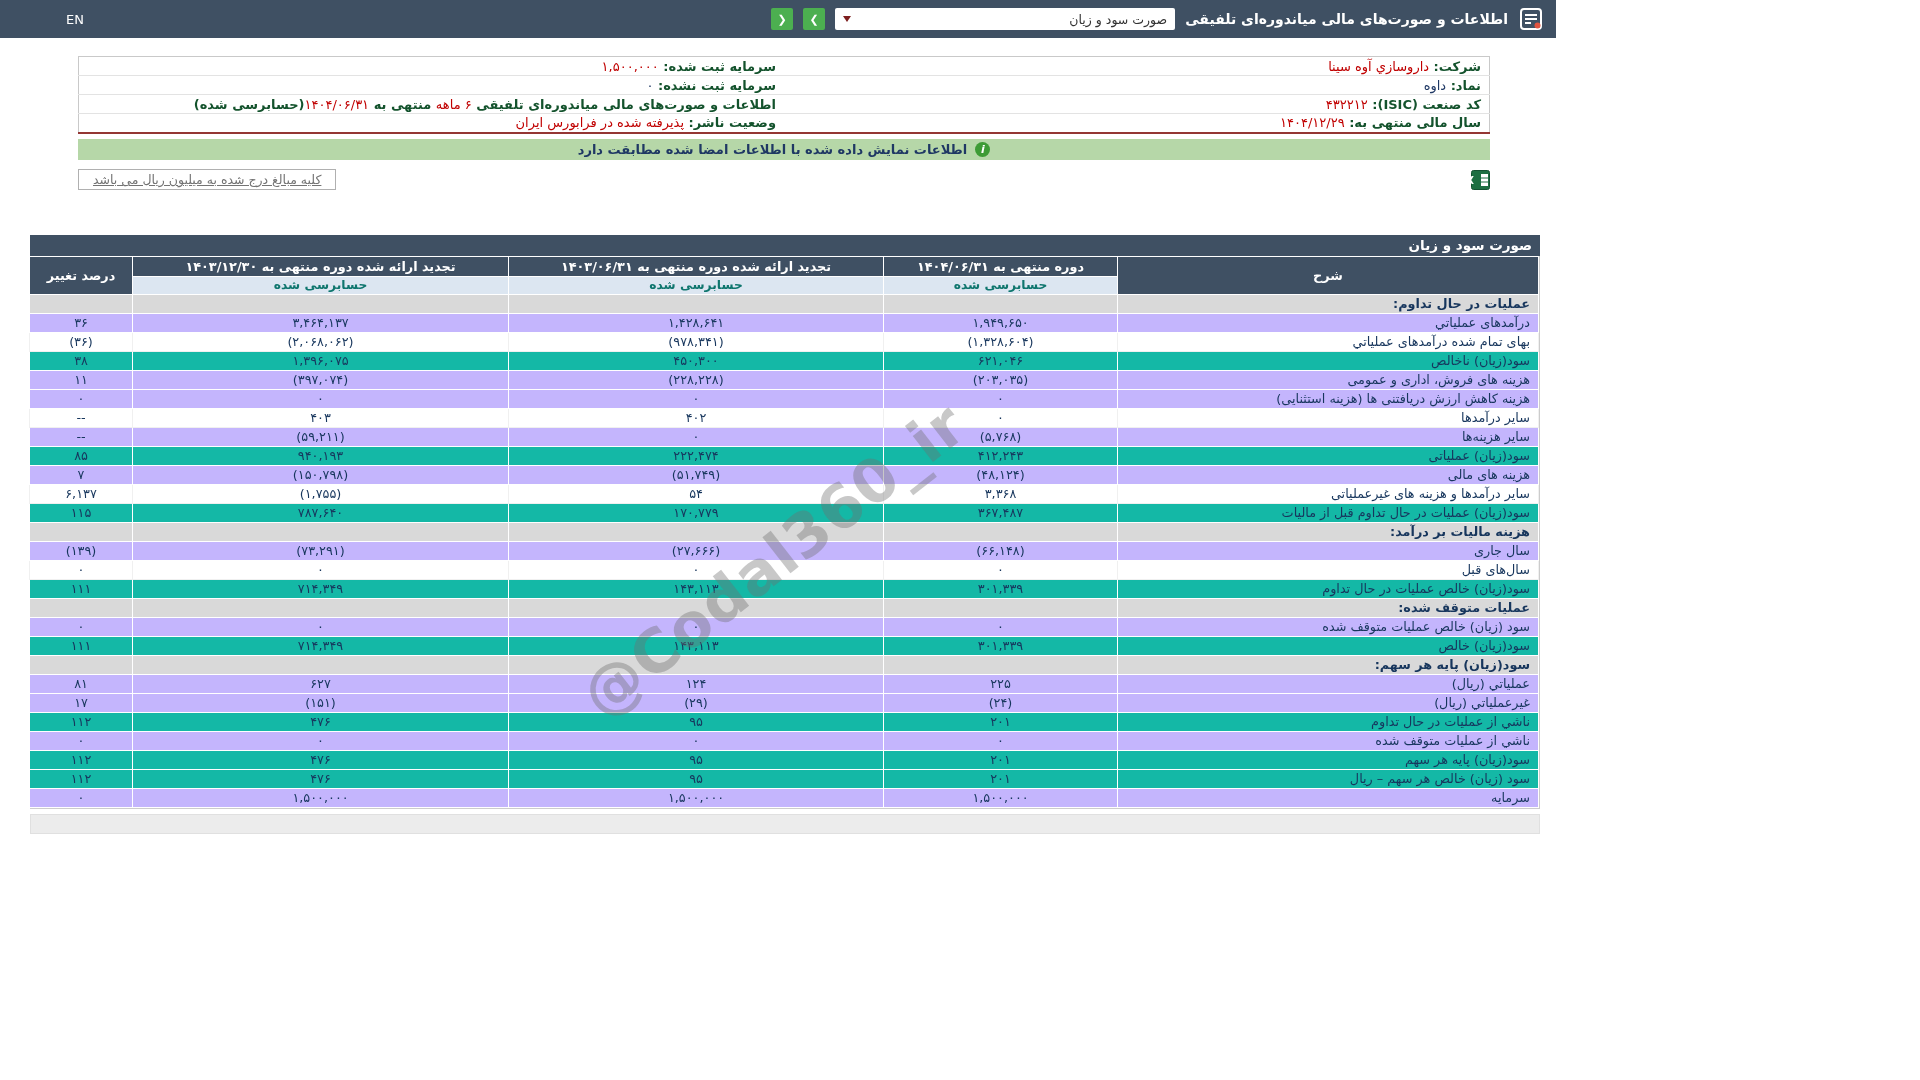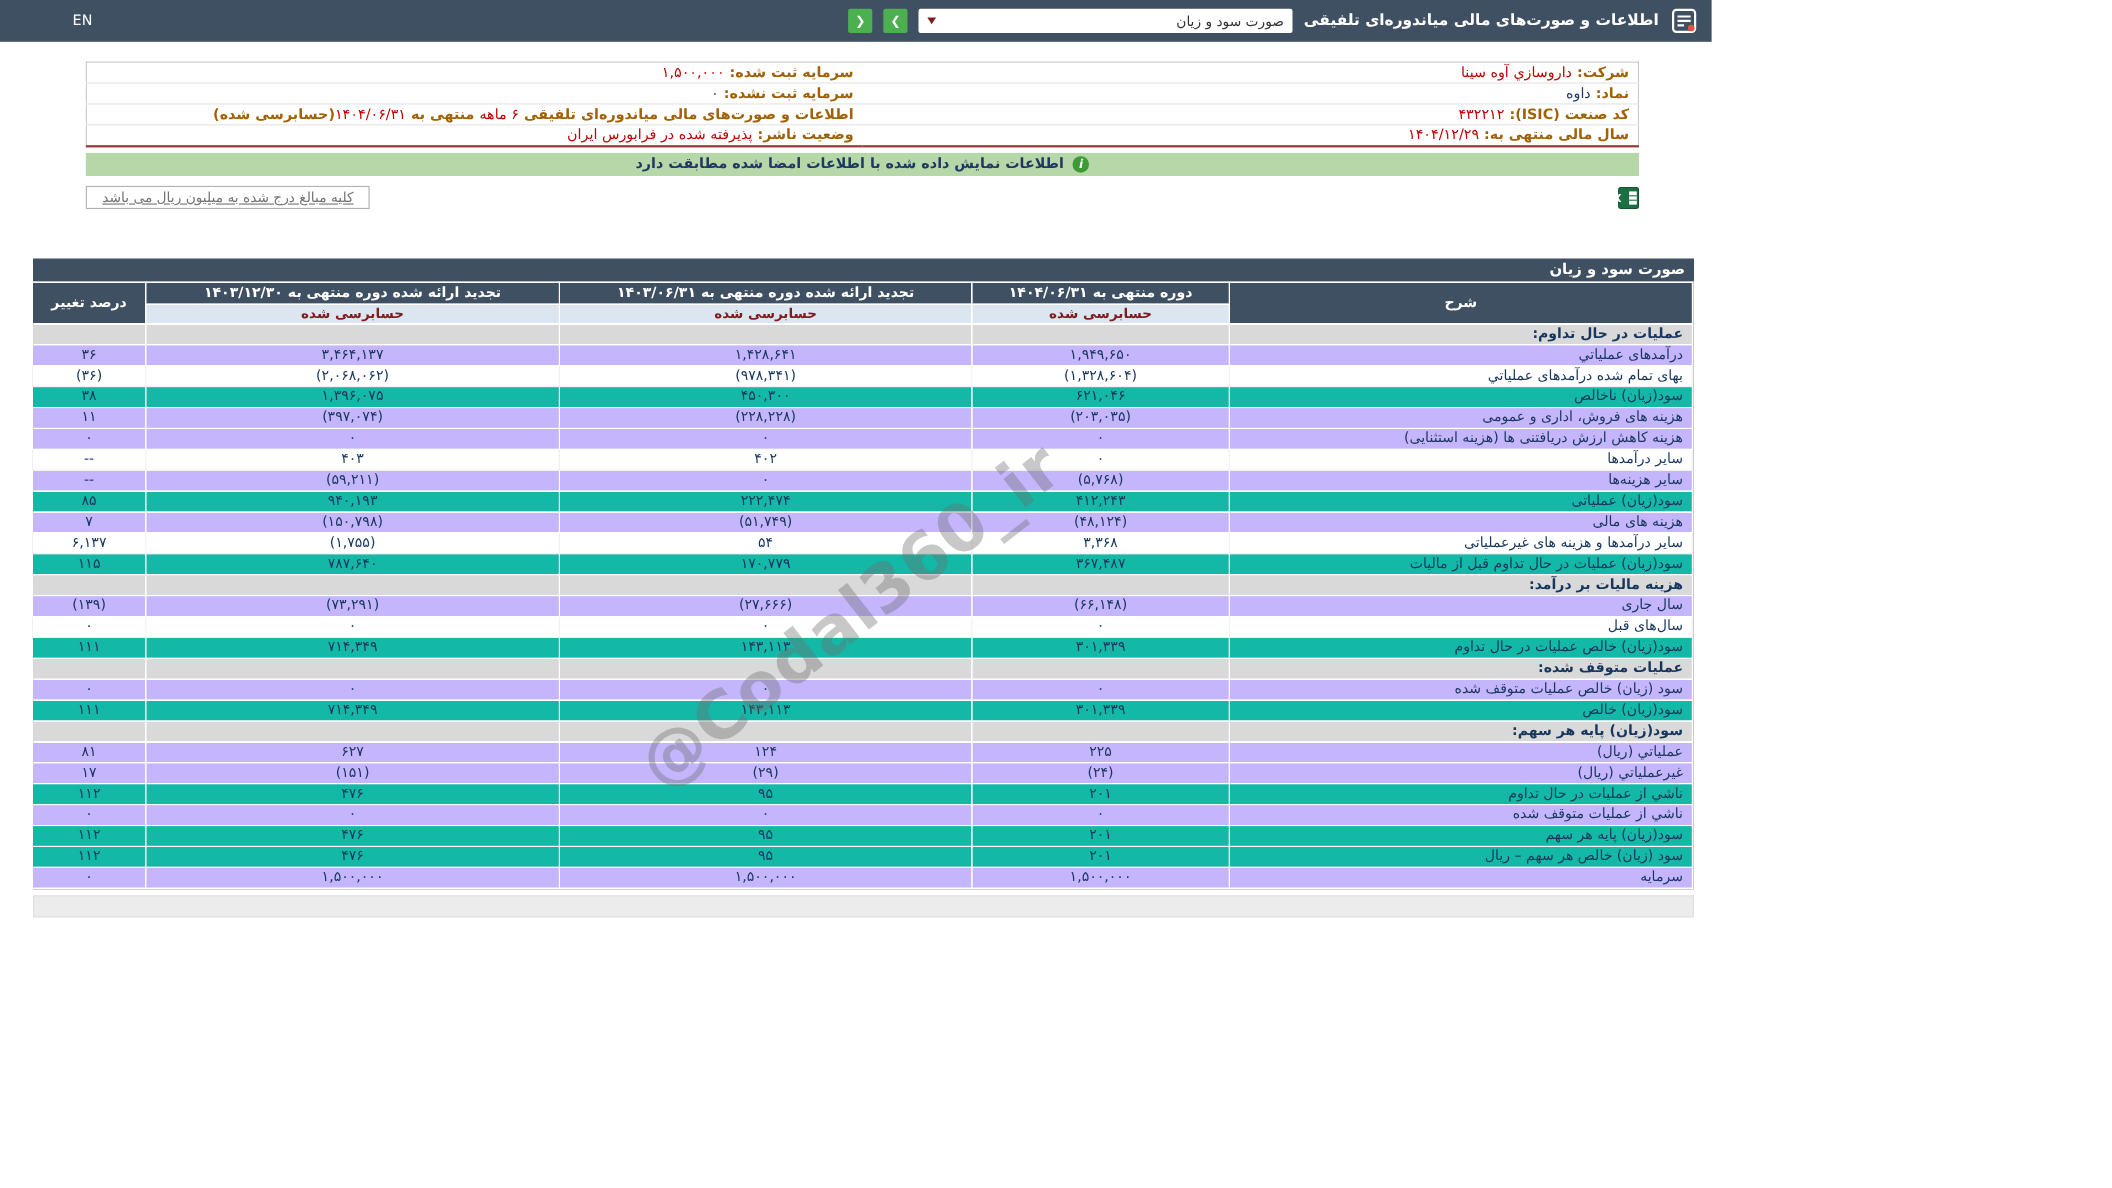--- a/index.html
+++ b/index.html
@@ -32,21 +32,21 @@
   .en-link { position: absolute; left: 26px; top: 50%; transform: translateY(-50%); color: #fff; font-size: 13px; cursor: pointer; direction: ltr; margin-left: 40px; }
 
   
   .info-wrap { margin: 18px 66px 0 78px; }
   table.info { width: 100%; border-collapse: collapse; border: 1px solid #c9c9c9; border-bottom: 2px solid #943634; }
   table.info td {
     width: 50%; padding: 1px 8px; height: 19px; border-bottom: 1px solid #e3e3e3;
     font-size: 13px; color: #1f3864; text-align: right; white-space: nowrap;
   }
   table.info tr:last-child td { border-bottom: none; }
-  .lbl { font-weight: bold; color: #a16207; }
+  .lbl { font-weight: bold; color: #14532d; }
   .red { color: #c00000; }
 
   
   .banner {
     margin: 5px 66px 0 78px; background: #b6d7a8; height: 21px;
     display: flex; align-items: center; justify-content: center; gap: 8px;
     font-size: 13px; font-weight: bold; color: #1f3864;
   }
   .info-icon {
     width: 15px; height: 15px; border-radius: 50%; background: #3d9b35; color: #fff;
@@ -61,21 +61,21 @@
 
   
   .stmt-wrap { margin: 44px 16px 0 30px; position: relative; }
   .stmt-title { background: #3f5063; color: #fff; font-weight: bold; font-size: 13.5px; height: 21px; line-height: 21px; padding: 0 8px; }
   .stmt-box { border: 1px solid #cccccc; border-top: 0; }
   table.stmt { width: 100%; border-collapse: collapse; table-layout: fixed; }
   table.stmt th {
     background: #3f5063; color: #fff; font-weight: bold; font-size: 12.8px;
     height: 20px; border: 1px solid #ffffff; padding: 0 4px; overflow: hidden; white-space: nowrap;
   }
-  table.stmt th.sub { background: #dce6f1; color: #7f1d1d; height: 18px; font-size: 12.3px; }
+  table.stmt th.sub { background: #dce6f1; color: #0f766e; height: 18px; font-size: 12.3px; }
   table.stmt td {
     height: 19px; border: 1px solid #ffffff; padding: 0 8px; font-size: 12.8px;
     color: #17365d; overflow: hidden; white-space: nowrap;
   }
   td.desc { text-align: right; }
   td.num { text-align: center; direction: ltr; padding: 0 4px; }
   tr.blue td { background: #c4b5fd; }
   tr.white td { background: #ffffff; border-color: #f0f0f0; }
   tr.yellow td { background: #14b8a6; }
   tr.yellow td.desc { font-weight: normal; }

